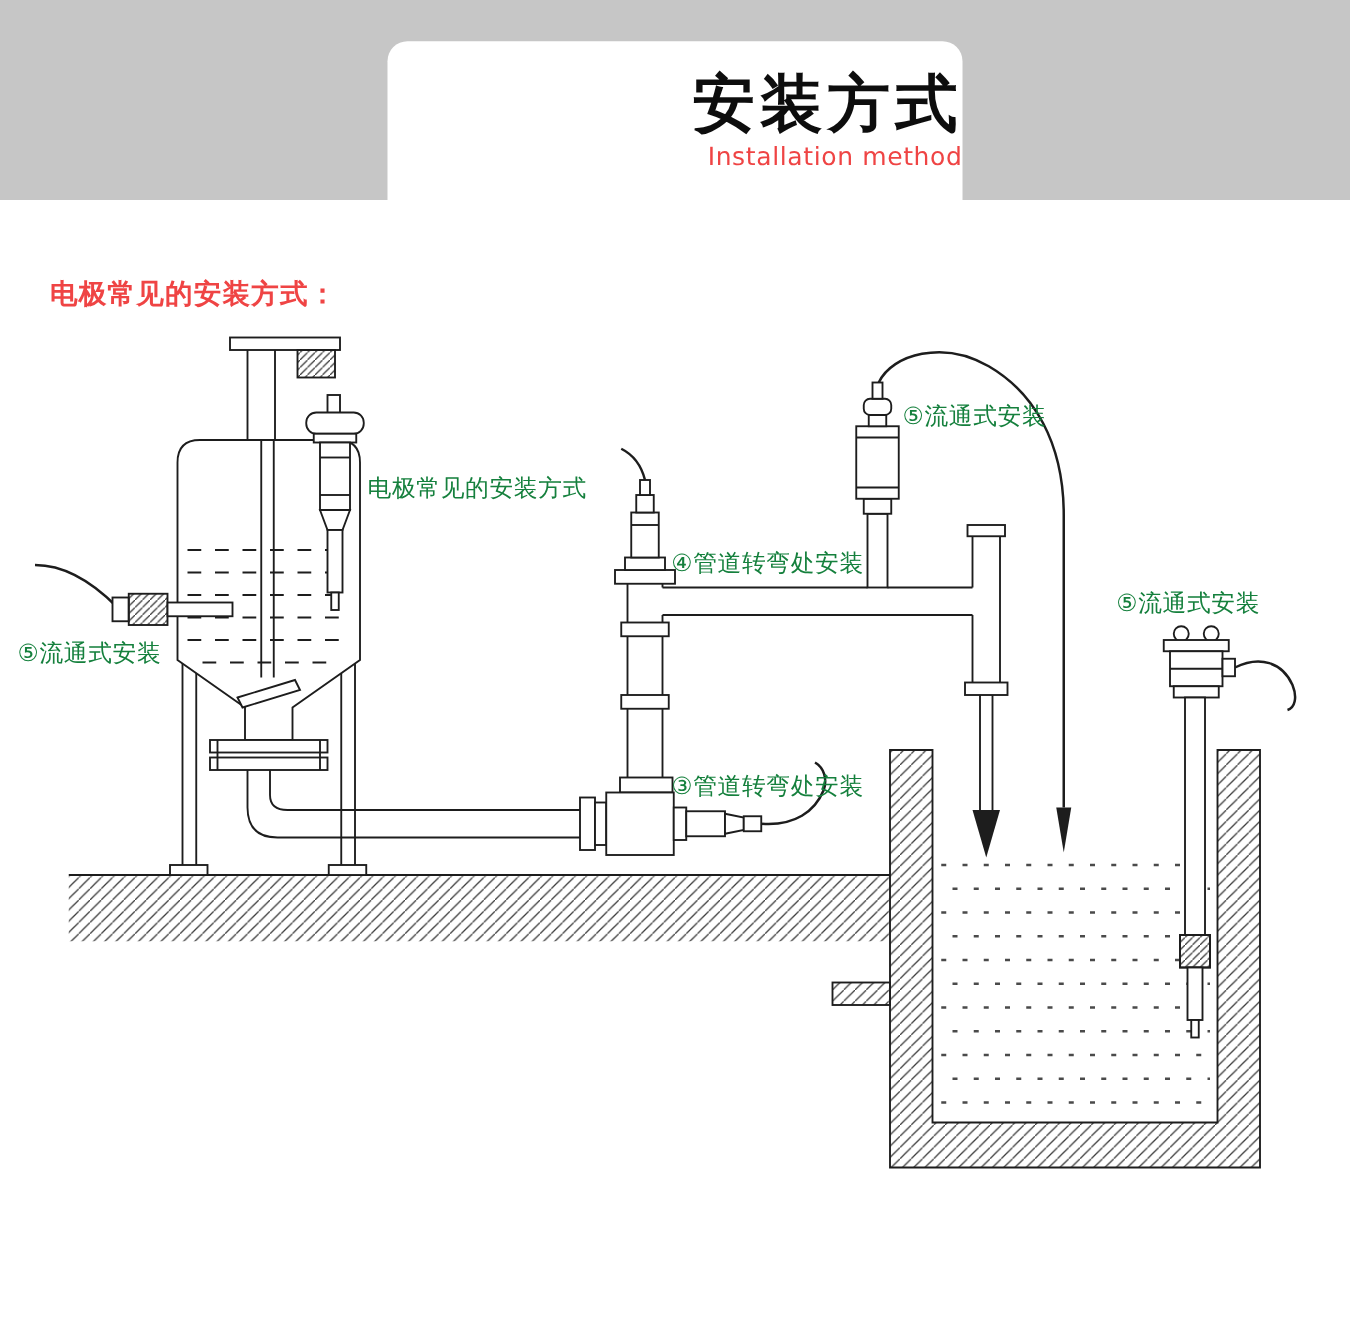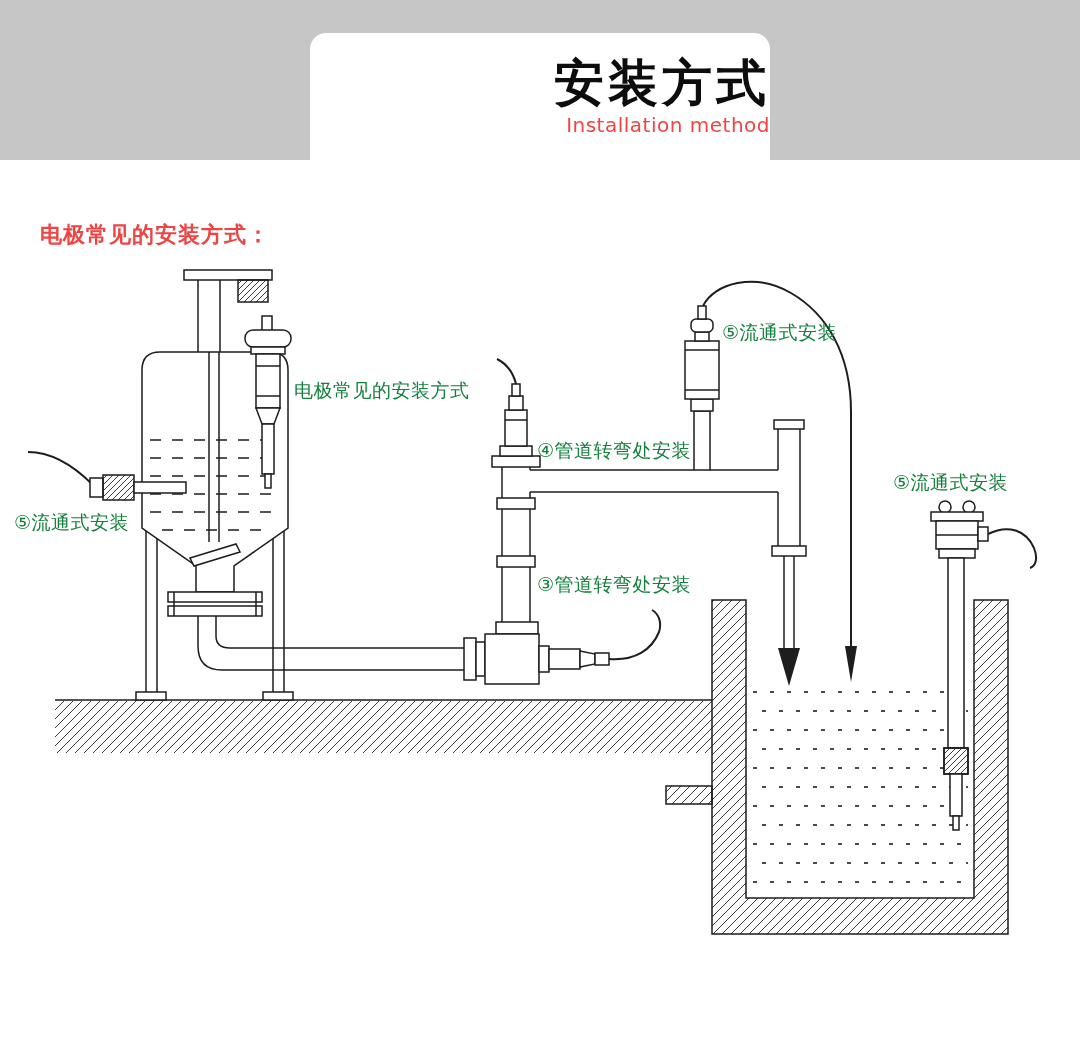--- a/index.html
+++ b/index.html
@@ -222,16 +222,16 @@
       <rect x="944" y="748" width="24" height="26" fill="url(#hatch2)"></rect>
       <rect x="950" y="774" width="12" height="42" fill="#fff"></rect>
       <rect x="953" y="816" width="6" height="14" fill="#fff"></rect>
     </g>
 
   </g>
 </svg>
 
 <div class="dlabel" style="left:14px;  top:510px">⑤流通式安装</div>
 <div class="dlabel" style="left:294px; top:378px">电极常见的安装方式</div>
-<div class="dlabel" style="left:537px; top:572px">③管道转弯处安装</div>
+<div class="dlabel" style="left:537px; top:616px">③管道转弯处安装</div>
 <div class="dlabel" style="left:537px; top:438px">④管道转弯处安装</div>
 <div class="dlabel" style="left:722px; top:320px">⑤流通式安装</div>
 <div class="dlabel" style="left:893px; top:470px">⑤流通式安装</div>
 
 </body></html>

